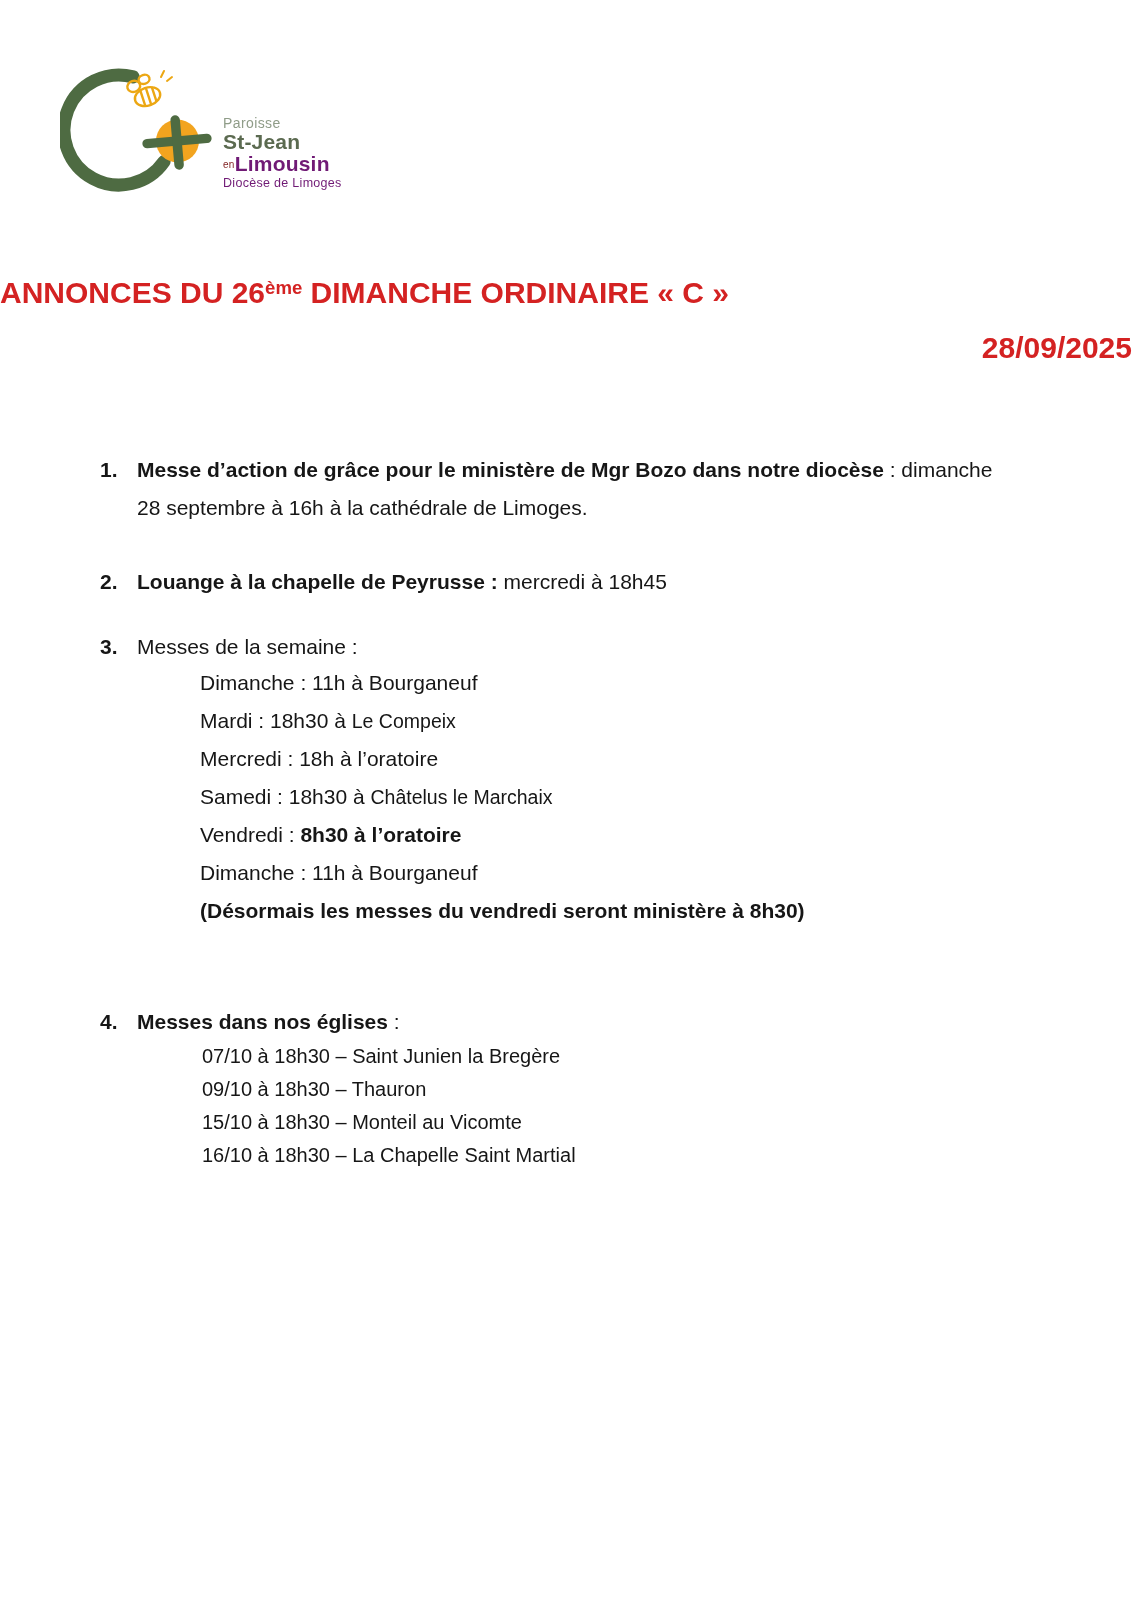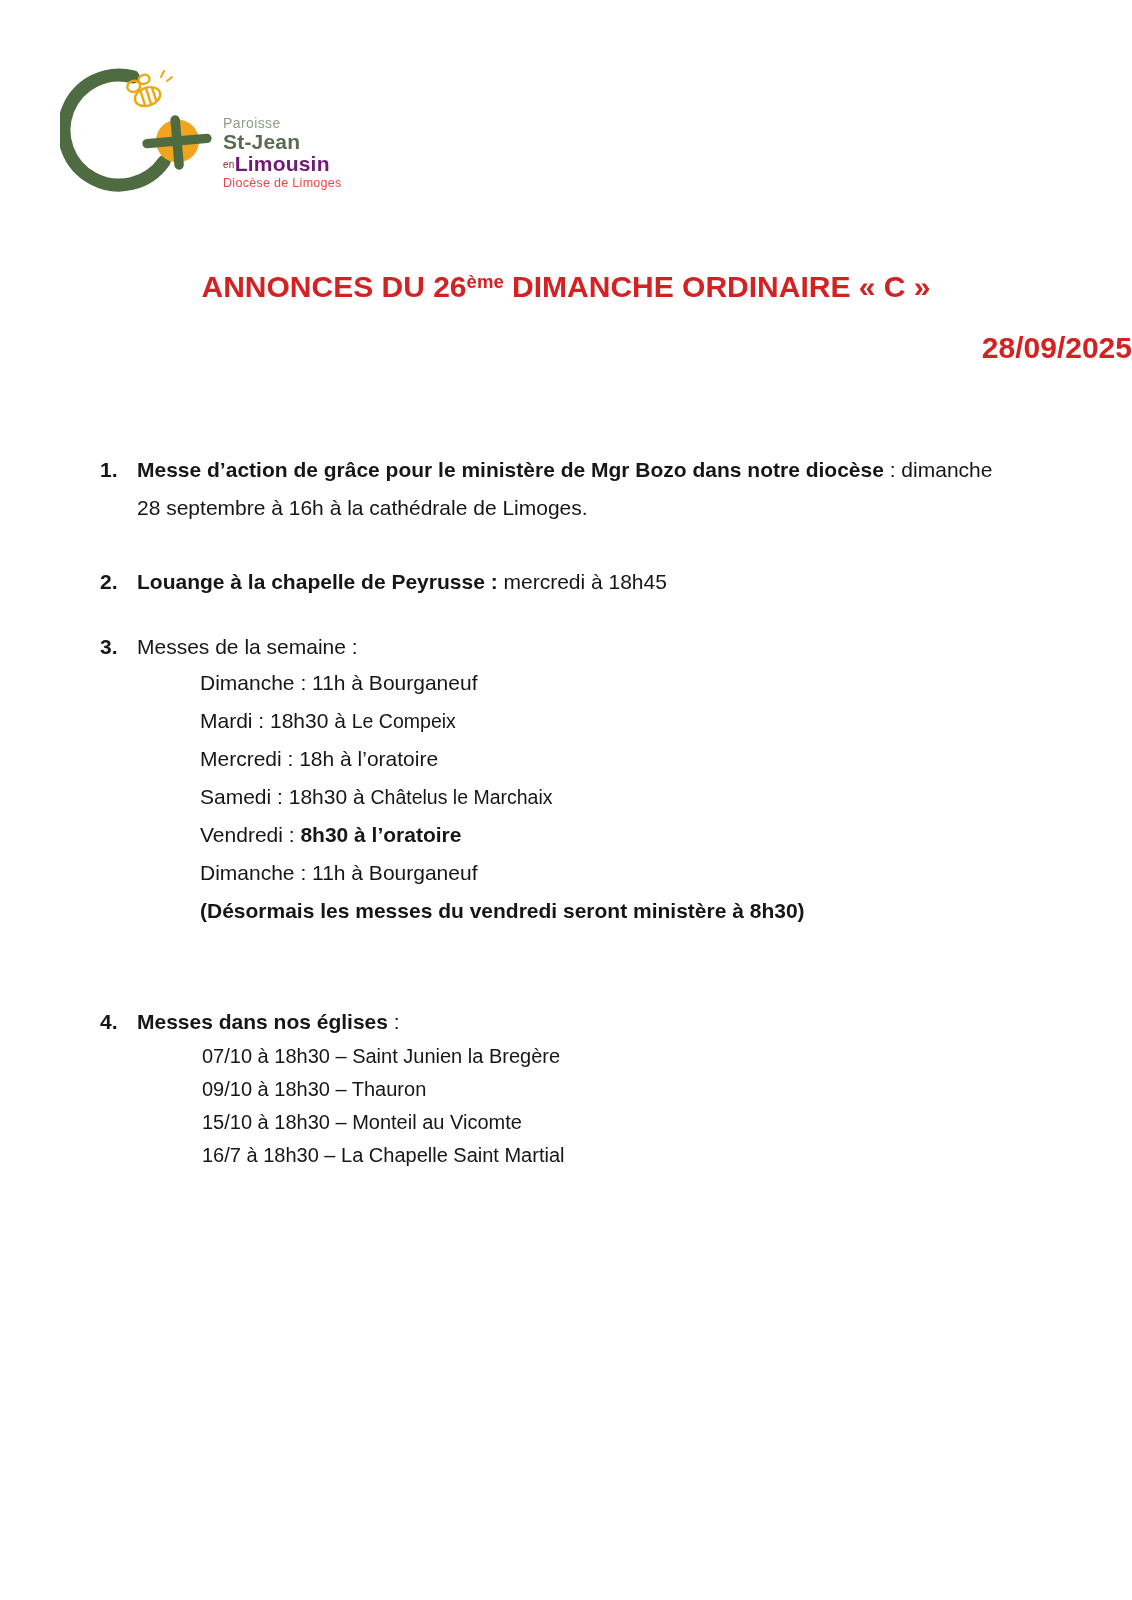--- a/index.html
+++ b/index.html
@@ -13,26 +13,26 @@
     overflow:hidden;
   }
   
   .logo-mark{position:absolute;left:60px;top:64px;}
   .logo-text{position:absolute;left:223px;top:115px;}
   .lt-small{font-size:14px;line-height:16px;color:#8f9c88;letter-spacing:.4px;}
   .lt-big{font-size:21px;line-height:22px;font-weight:bold;color:#5b6a50;letter-spacing:.2px;}
   .lt-line3{line-height:21px;}
   .lt-en{font-size:10px;color:#7f1d1d;vertical-align:3px;letter-spacing:.3px;}
   .lt-big2{font-size:21px;font-weight:bold;color:#701a75;letter-spacing:.2px;}
-  .lt-tiny{font-size:12.5px;line-height:15px;color:#ef4444;letter-spacing:.3px;}
+  .lt-tiny{font-size:12.5px;line-height:15px;color:#701a75;letter-spacing:.3px;}
   
   .title1{
     position:absolute;left:0;top:262px;width:100%;
-    text-align:center;font-size:30px;font-weight:bold;color:#d42222;
-    line-height:39px;white-space:nowrap;
+    text-align:left;font-size:30px;font-weight:bold;color:#d42222;
+    line-height:52px;white-space:nowrap;
   }
   .title1 sup{font-size:0.62em;vertical-align:9px;}
   .title2{
     position:absolute;left:0;top:330px;width:100%;
     text-align:right;font-size:30px;font-weight:bold;color:#d42222;
     line-height:36px;
   }
   
   .item{
     position:absolute;left:100px;width:975px;
@@ -121,16 +121,16 @@
 
   <div class="item" style="top:1003px">
     <span class="num">4.</span>
     <div class="txt"><span class="bold">Messes dans nos églises</span><span> :</span></div>
   </div>
 
   <div class="churches">
     <div>07/10 à 18h30 – Saint Junien la Bregère</div>
     <div>09/10 à 18h30 – Thauron</div>
     <div>15/10 à 18h30 – Monteil au Vicomte</div>
-    <div>16/7 à 18h30 – La Chapelle Saint Martial</div>
+    <div>16/10 à 18h30 – La Chapelle Saint Martial</div>
   </div>
 
 </div>
 
 </body></html>

